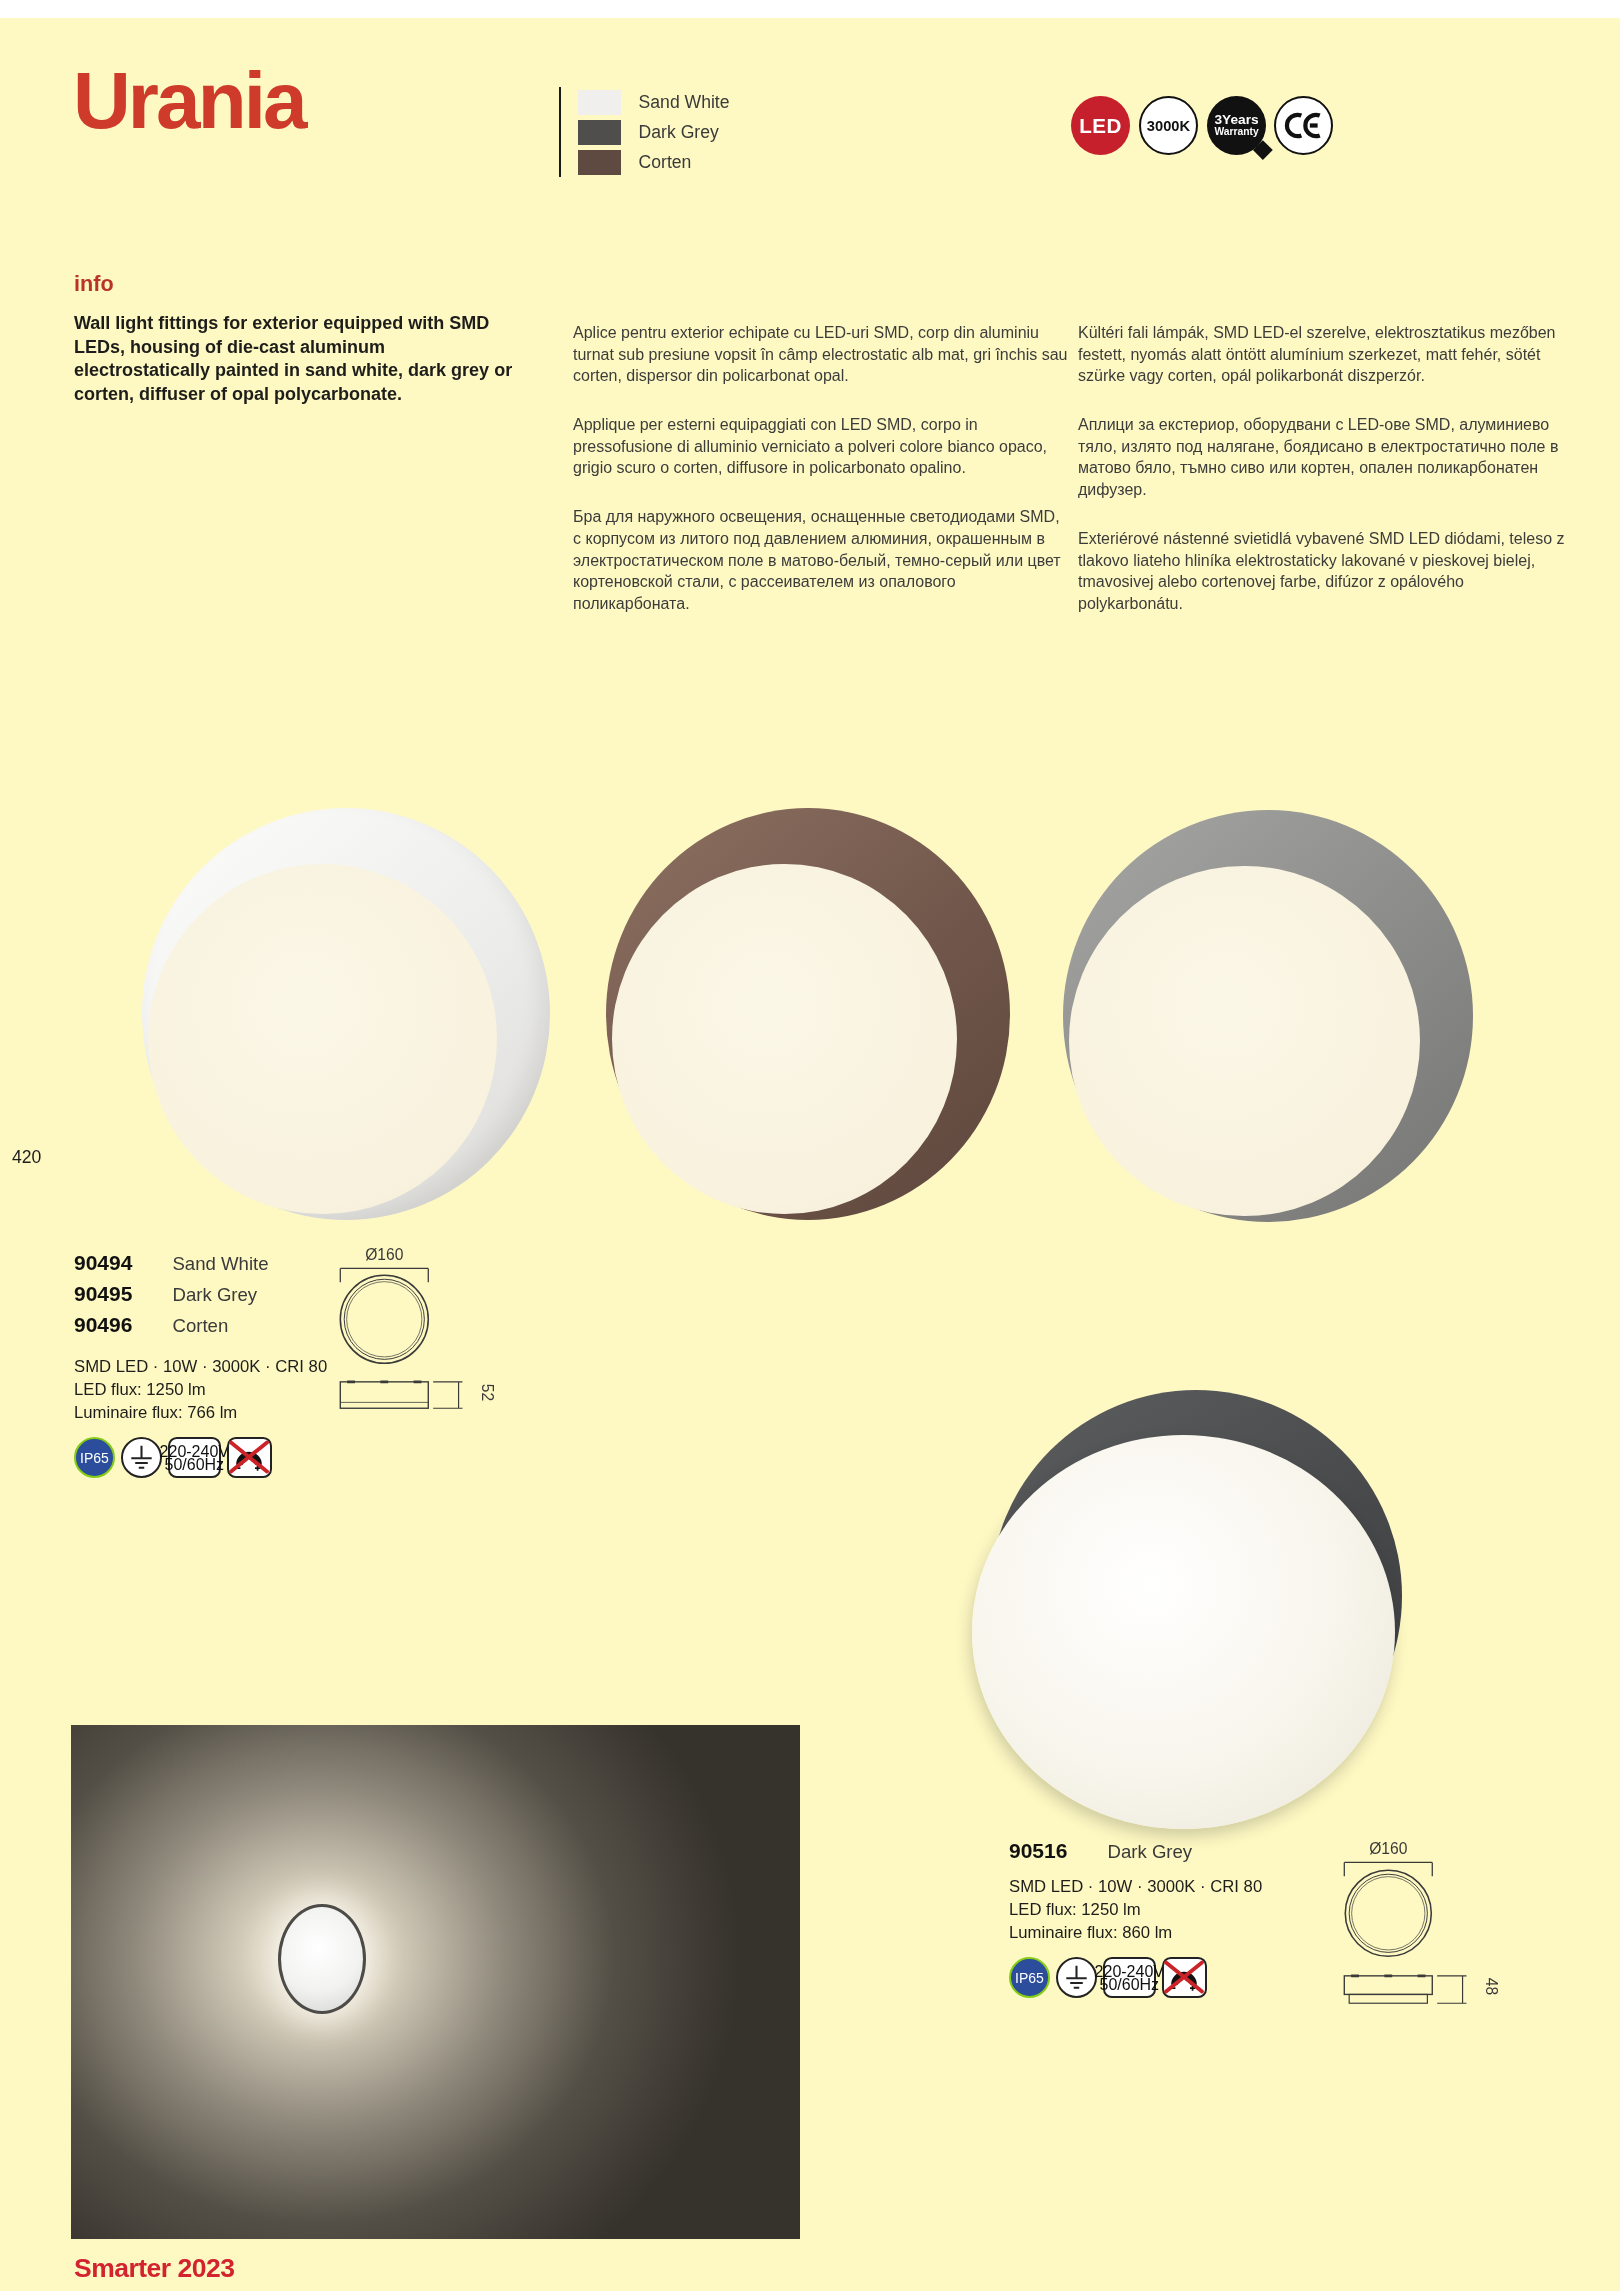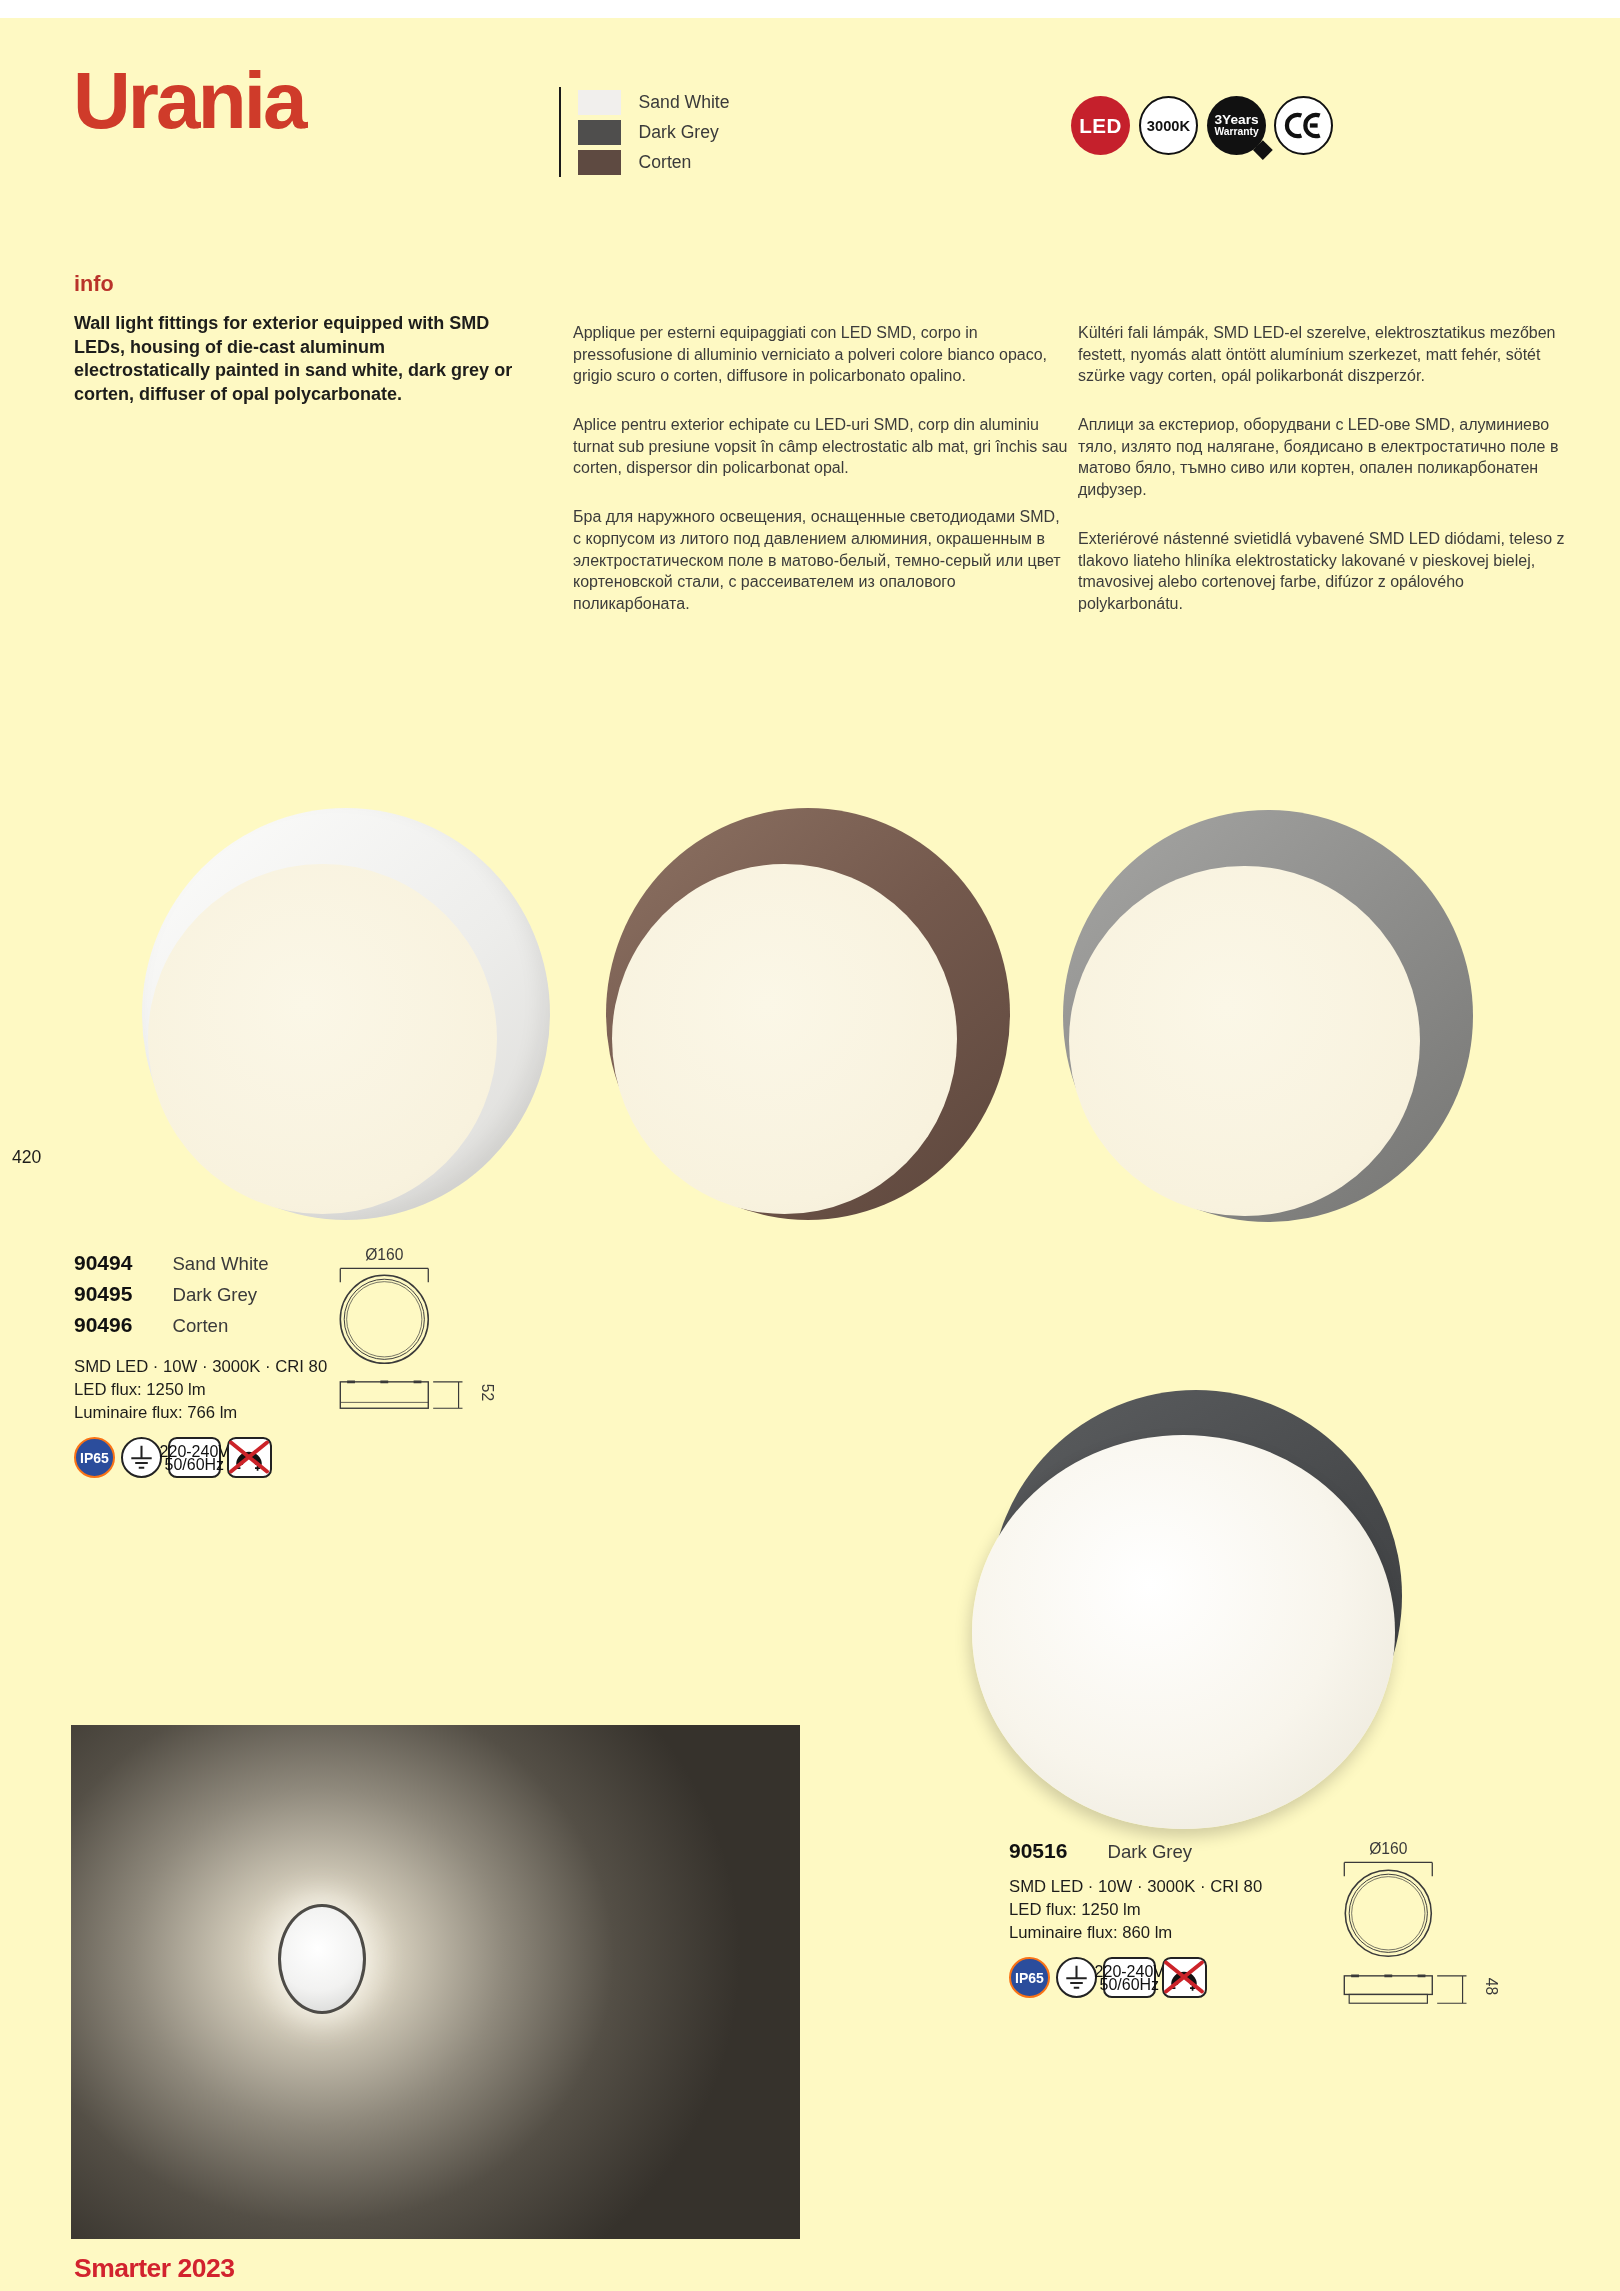--- a/index.html
+++ b/index.html
@@ -58,22 +58,22 @@
   .page-num{position:absolute;left:12px;top:1129px;font-size:17.6px;color:#1d1d1b;}
 
   
   .prod-block{position:absolute;}
   .variant{line-height:29px;white-space:nowrap;}
   .variant .code{display:inline-block;min-width:94px;font-size:21px;font-weight:bold;color:#111;}
   .variant .finish{font-size:18.6px;color:#3a3a3a;}
   .specs{margin-top:13.7px;font-size:16.7px;line-height:23px;color:#1d1d1b;}
   .icon-row{display:flex;align-items:center;gap:5.9px;margin-top:13.7px;}
   .ic{box-sizing:border-box;flex:none;}
-  .ic-ip65{width:41px;height:41px;border-radius:50%;background:#2b4d9c;border:2px solid #f97316;
-           color:#fff;font-weight:bold;font-size:14px;display:flex;align-items:center;justify-content:center;}
+  .ic-ip65{width:41px;height:41px;border-radius:50%;background:#2b4d9c;border:2px solid #84cc16;
+           color:#fff;font-weight:normal;font-size:14px;display:flex;align-items:center;justify-content:center;}
   .ic-circ{width:41px;height:41px;border-radius:50%;background:#fff;border:2.5px solid #222;
            display:flex;align-items:center;justify-content:center;}
   .ic-volt{width:53px;height:41px;border-radius:8.8px;border:2.5px solid #222;background:#fff;
            display:flex;flex-direction:column;align-items:center;justify-content:center;}
   .ic-volt span{font-size:16px;font-weight:normal;line-height:13.2px;color:#111;white-space:nowrap;}
   .ic-nodim{position:relative;width:45px;height:41px;border-radius:8.8px;border:2.5px solid #222;background:#fff;}
 
   
   .tech{position:absolute;}
   .tech text{font-family:"Liberation Sans",sans-serif;font-size:16px;fill:#3a3a3a;}
@@ -126,22 +126,22 @@
       <path d="M26,6 A15,15 0 1 0 26,34" fill="none" stroke="#111" stroke-width="6"></path>
       <path d="M52,6 A15,15 0 1 0 52,34" fill="none" stroke="#111" stroke-width="6"></path>
       <path d="M38,20 H49" fill="none" stroke="#111" stroke-width="6"></path>
     </svg>
   </div>
 
   <div class="info-heading">info</div>
   <div class="en-para">Wall light fittings for exterior equipped with SMD LEDs, housing of die-cast aluminum electrostatically painted in sand white, dark grey or corten, diffuser of opal polycarbonate.</div>
 
   <div class="col col2">
+    <p>Aplice pentru exterior echipate cu LED-uri SMD, corp din aluminiu turnat sub presiune vopsit în câmp electrostatic alb mat, gri închis sau corten, dispersor din policarbonat opal.</p>
     <p>Applique per esterni equipaggiati con LED SMD, corpo in pressofusione di alluminio verniciato a polveri colore bianco opaco, grigio scuro o corten, diffusore in policarbonato opalino.</p>
-    <p>Aplice pentru exterior echipate cu LED-uri SMD, corp din aluminiu turnat sub presiune vopsit în câmp electrostatic alb mat, gri închis sau corten, dispersor din policarbonat opal.</p>
     <p>Бра для наружного освещения, оснащенные светодиодами SMD, с корпусом из литого под давлением алюминия, окрашенным в электростатическом поле в матово-белый, темно-серый или цвет кортеновской стали, с рассеивателем из опалового поликарбоната.</p>
   </div>
   <div class="col col3">
     <p>Kültéri fali lámpák, SMD LED-el szerelve, elektrosztatikus mezőben festett, nyomás alatt öntött alumínium szerkezet, matt fehér, sötét szürke vagy corten, opál polikarbonát diszperzór.</p>
     <p>Аплици за екстериор, оборудвани с LED-ове SMD, алуминиево тяло, излято под налягане, боядисано в електростатично поле в матово бяло, тъмно сиво или кортен, опален поликарбонатен дифузер.</p>
     <p>Exteriérové nástenné svietidlá vybavené SMD LED diódami, teleso z tlakovo liateho hliníka elektrostaticky lakované v pieskovej bielej, tmavosivej alebo cortenovej farbe, difúzor z opálového polykarbonátu.</p>
   </div>
 
   <div class="drum" style="left:142px;top:790px;width:408px;height:412px;">
     <div class="drum-body body-sand"></div>

